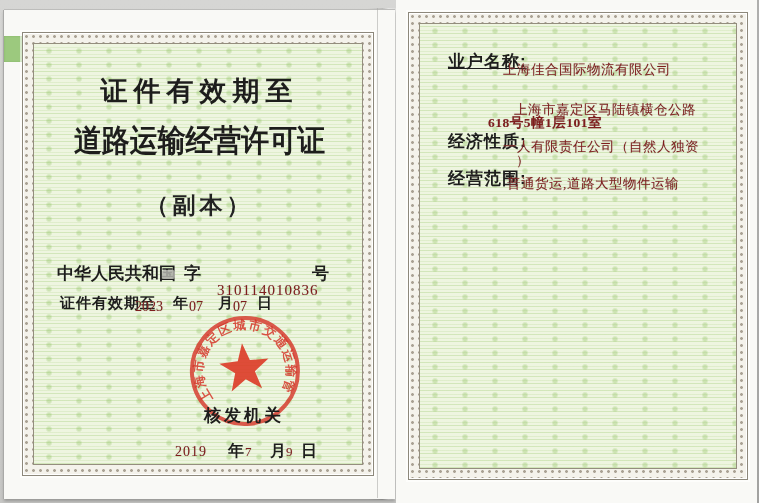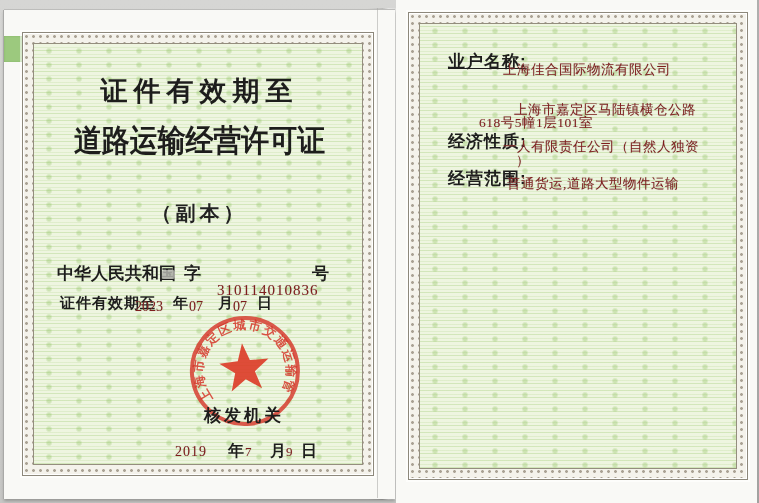--- a/index.html
+++ b/index.html
@@ -32,21 +32,21 @@
     background-size:auto,30px 14px;}
 
   .hei{color:#1d1d1c;font-weight:700;}
   .val{color:#7f1d1d;font-family:"Liberation Serif","DejaVu Serif",serif;
        text-shadow:0 0 1px rgba(135,137,124,.55);}
 
   .abs{position:absolute;white-space:nowrap;}
   .country{left:0;width:100%;top:63px;text-align:center;font-size:27px;letter-spacing:6px;}
   .maintitle{left:0;width:100%;top:110px;text-align:center;font-size:31px;letter-spacing:0;
     transform:scaleX(.9);transform-origin:50% 50%;font-weight:800;}
-  .copysub{left:0;width:100%;top:190px;text-align:center;font-size:20px;letter-spacing:4px;
+  .copysub{left:0;width:100%;top:180px;text-align:center;font-size:23px;letter-spacing:4px;
     font-family:Liberation Serif, serif;font-weight:700;color:#222;}
 
   .lic-prefix{left:53px;top:0;font-size:17px;}
   .lic-blur{left:158px;top:8px;width:13px;height:9px;background:#b4b4ae;border-radius:2px;opacity:.85;}
   .lic-zi{left:180px;top:0;font-size:17px;}
   .lic-num{left:213px;top:20px;font-size:15px;letter-spacing:1px;}
   .lic-hao{left:308px;top:0;font-size:17px;}
 
   .vld-label{left:56px;top:0;font-size:15px;letter-spacing:1px;}
   .vld-year{left:131px;top:5px;font-size:14px;}
@@ -61,21 +61,21 @@
   .idt-year{left:163px;top:3px;font-size:14px;letter-spacing:1px;}
   .idt-y{left:216px;top:0;font-size:16px;}
   .idt-month{left:233px;top:3px;font-size:13px;}
   .idt-m{left:258px;top:0;font-size:16px;}
   .idt-day{left:274px;top:3px;font-size:13px;}
   .idt-d{left:289px;top:0;font-size:16px;}
 
   .flabel{left:52px;font-size:17px;letter-spacing:1px;}
   .fv{font-size:13.5px;letter-spacing:.5px;}
   .r1l{top:50px;text-decoration:underline;} .r1v{left:107px;top:61px;}
-  .r2l{top:92px;} .r2v1{left:118px;top:101px;} .r2v2{left:83px;top:114px;}
+  .r2l{top:92px;} .r2v1{left:118px;top:101px;} .r2v2{left:92px;top:114px;font-weight:bold;}
   .r3l{top:130px;} .r3v1{left:107px;top:138px;text-align:right;} .r3v2{left:120px;top:152px;}
   .r4l{top:167px;} .r4v{left:111px;top:175px;text-align:center;}
 </style>
 </head>
 <body>
 
 <div class="fold"></div>
 
 <div class="page page-left">
   <div class="green-tab"></div>

